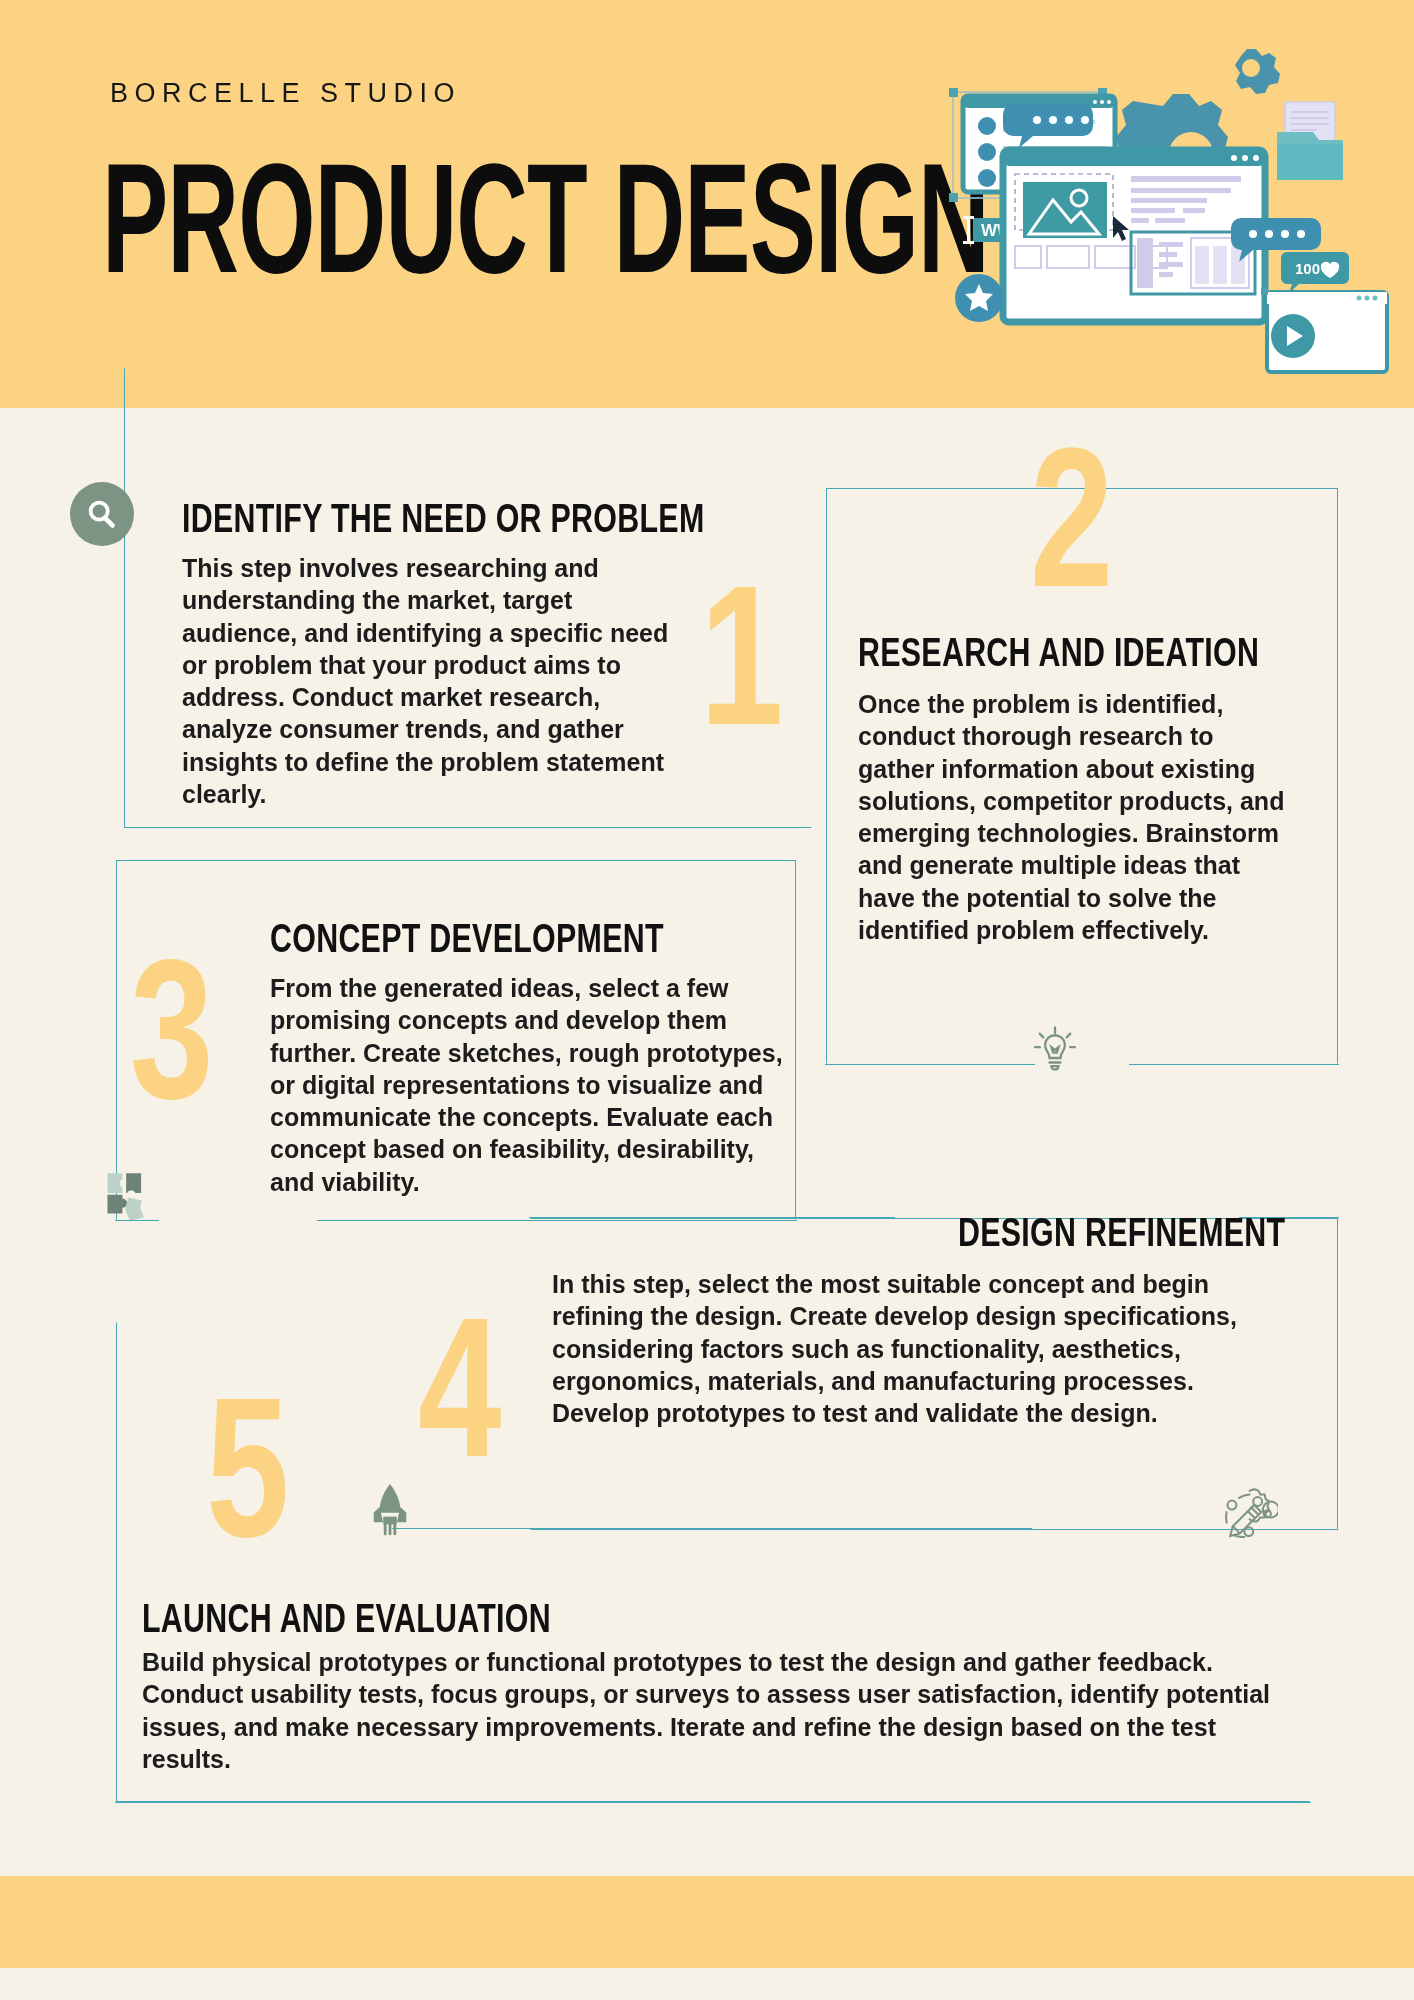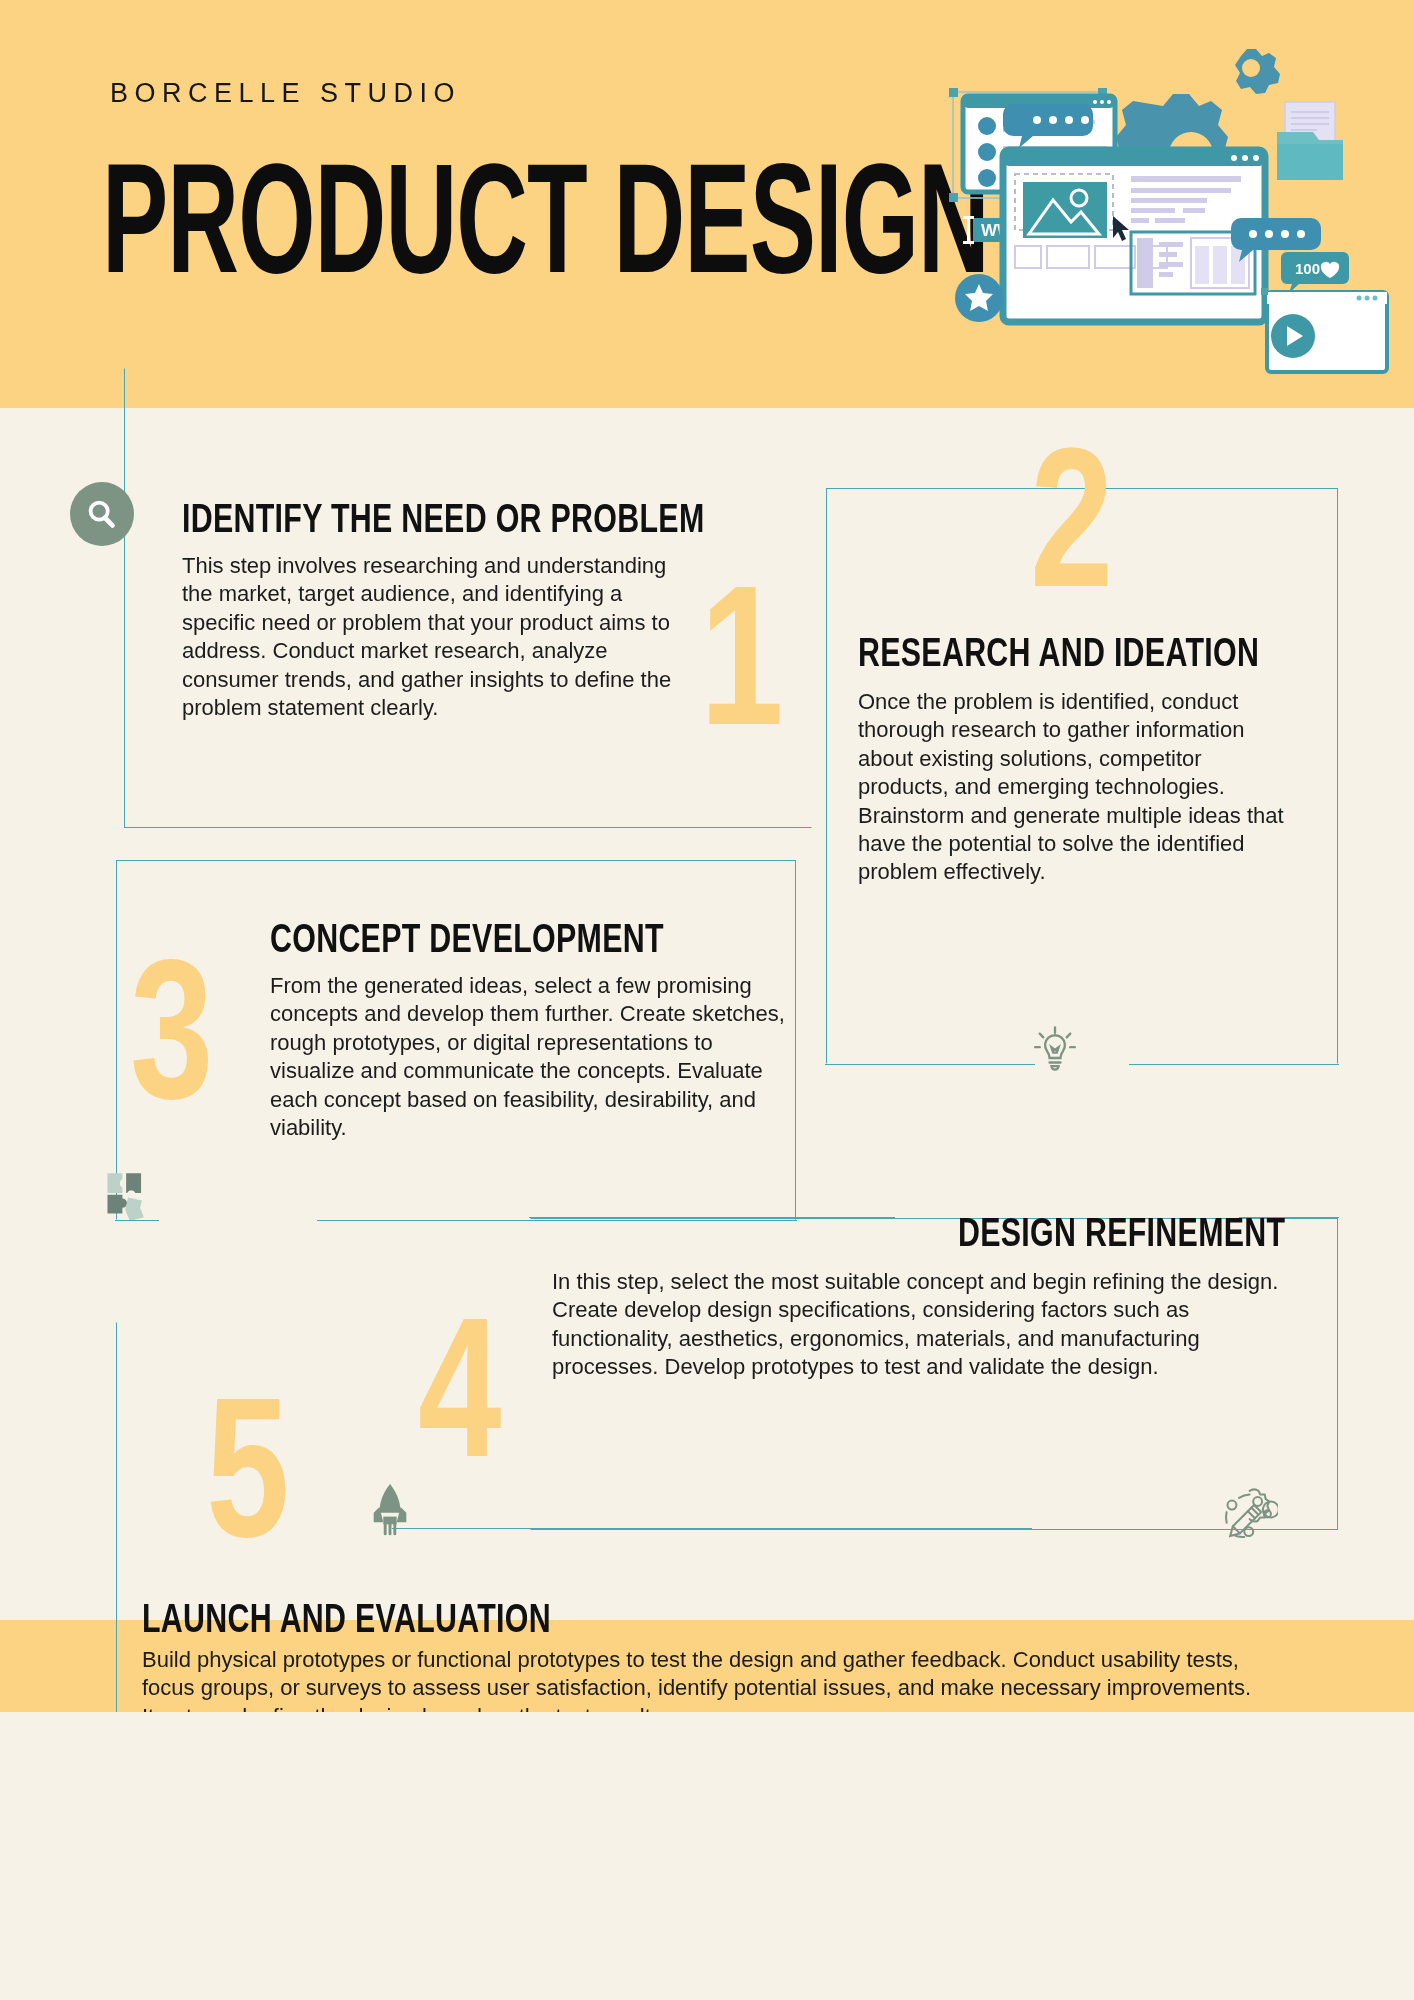--- a/index.html
+++ b/index.html
@@ -7,21 +7,21 @@
   html, body {
     width: 1414px;
     height: 2000px;
     background: #f7f2e7;
     font-family: "Liberation Sans", sans-serif;
   }
 
   #page {
     position: relative;
     width: 1414px;
-    height: 1712px;
+    height: 1968px;
     background: #f7f2e7;
     overflow: hidden;
   }
 
   
   .header-band {
     position: absolute;
     left: 0; top: 0;
     width: 1414px; height: 408px;
     background: #fbd382;
@@ -145,24 +145,25 @@
     letter-spacing: 0.3px;
     color: #111111;
     font-weight: 700;
     font-family: "Liberation Sans Narrow", "Liberation Sans", sans-serif;
     transform: scaleY(1.34) scaleX(0.98);
     transform-origin: left top;
     margin-bottom: 22px;
     white-space: nowrap;
   }
   .step p {
-    font-size: 22px;
+    font-size: 25px;
     line-height: 1.29;
     color: #1c1c1c;
     font-family: "Liberation Sans", sans-serif;
+    font-weight: bold;
   }
 
   .s1 { left: 182px;  top: 494px;  width: 500px; }
   .s2 { left: 858px;  top: 628px;  width: 432px; }
   .s3 { left: 270px;  top: 890px;  width: 520px; margin-top: 24px; }
   .s4 { left: 552px;  top: 1208px; width: 740px; }
   .s5 { left: 142px;  top: 1594px; width: 1140px; }
 
   .s2 h2, .s4 h2 { margin-bottom: 24px; }
   .s4 h2 { text-align: right; position: absolute; right: 0; top: 0; white-space: nowrap; }

